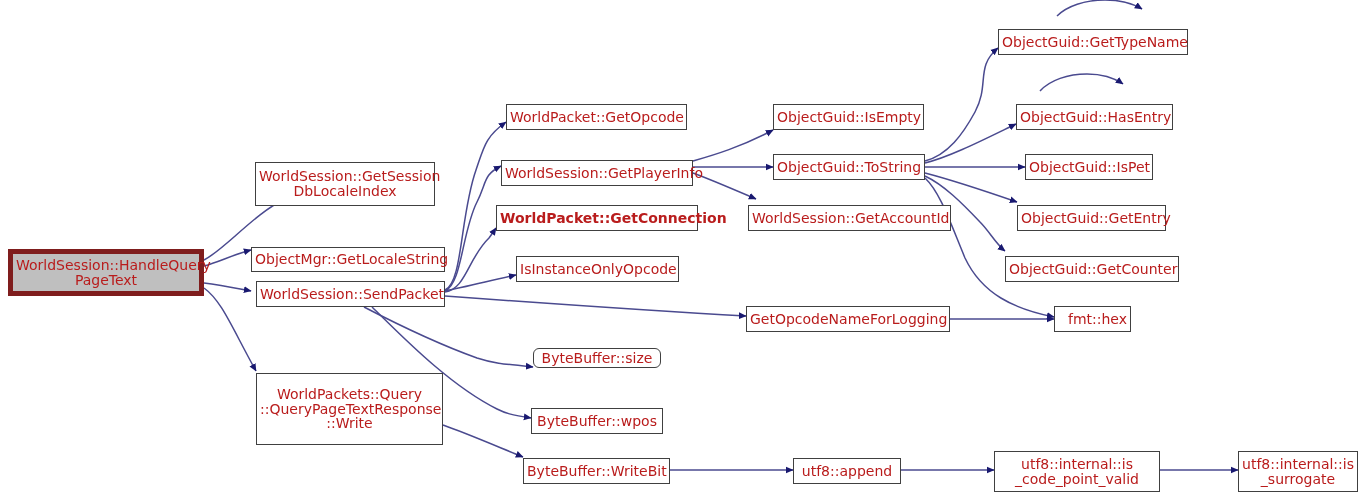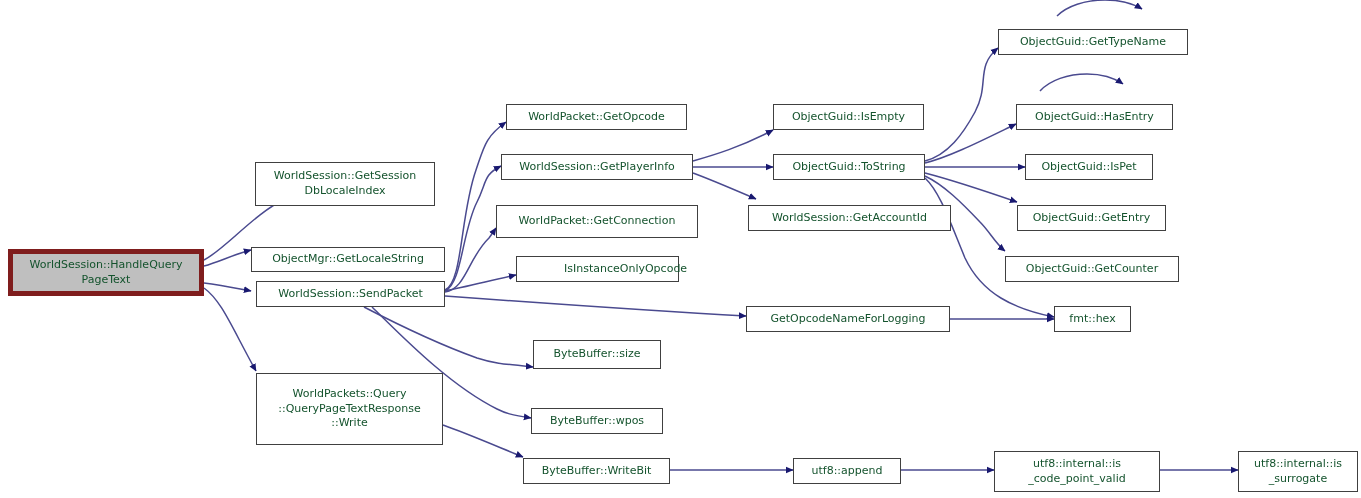--- a/index.html
+++ b/index.html
@@ -20,22 +20,22 @@
     left: 0;
     top: 0;
     width: 1361px;
     height: 498px;
   }
   .gnode {
     position: absolute;
     box-sizing: border-box;
     border: 1px solid #404040;
     background: #ffffff;
-    color: #14532d;
-    font-size: 11px;
+    color: #b91c1c;
+    font-size: 14px;
     line-height: 14.6px;
     display: flex;
     align-items: center;
     justify-content: center;
     text-align: center;
     white-space: pre;
     z-index: 5;
   }
   .gnode.root {
     background: #bfbfbf;
@@ -94,36 +94,36 @@
       <div class="gnode root" style="left: 8px; top: 249px; width: 196px; height: 47px;"><span class="gnode-label">WorldSession::HandleQuery
 PageText</span></div>
       <div class="gnode" style="left: 255px; top: 162px; width: 180px; height: 44px;"><span class="gnode-label">WorldSession::GetSession
 DbLocaleIndex</span></div>
       <div class="gnode" style="left: 251px; top: 247px; width: 194px; height: 25px;"><span class="gnode-label">ObjectMgr::GetLocaleString</span></div>
       <div class="gnode" style="left: 256px; top: 281px; width: 189px; height: 26px;"><span class="gnode-label">WorldSession::SendPacket</span></div>
       <div class="gnode" style="left: 256px; top: 373px; width: 187px; height: 72px;"><span class="gnode-label">WorldPackets::Query
 ::QueryPageTextResponse
 ::Write</span></div>
       <div class="gnode" style="left: 506px; top: 104px; width: 181px; height: 26px;"><span class="gnode-label">WorldPacket::GetOpcode</span></div>
-      <div class="gnode" style="left: 501px; top: 154px; width: 192px; height: 26px;"><span class="gnode-label">WorldSession::GetPlayerInfo</span></div>
-      <div class="gnode" style="left: 496px; top: 205px; width: 202px; height: 33px;"><span class="gnode-label">WorldPacket::GetConnection</span></div>
-      <div class="gnode" style="left: 516px; top: 256px; width: 163px; height: 26px; padding-left: 44px;"><span class="gnode-label">IsInstanceOnlyOpcode</span></div>
-      <div class="gnode" style="left: 533px; top: 340px; width: 128px; height: 29px;"><span class="gnode-label">ByteBuffer::size</span></div>
+      <div class="gnode" style="left: 501px; top: 160px; width: 192px; height: 26px;"><span class="gnode-label">WorldSession::GetPlayerInfo</span></div>
+      <div class="gnode" style="left: 496px; top: 205px; width: 202px; height: 26px; font-weight: bold;"><span class="gnode-label">WorldPacket::GetConnection</span></div>
+      <div class="gnode" style="left: 516px; top: 256px; width: 163px; height: 26px;"><span class="gnode-label">IsInstanceOnlyOpcode</span></div>
+      <div class="gnode" style="left: 533px; top: 348px; width: 128px; height: 20px; border-radius: 6px;"><span class="gnode-label">ByteBuffer::size</span></div>
       <div class="gnode" style="left: 531px; top: 408px; width: 132px; height: 26px;"><span class="gnode-label">ByteBuffer::wpos</span></div>
       <div class="gnode" style="left: 523px; top: 458px; width: 147px; height: 26px;"><span class="gnode-label">ByteBuffer::WriteBit</span></div>
       <div class="gnode" style="left: 773px; top: 104px; width: 151px; height: 26px;"><span class="gnode-label">ObjectGuid::IsEmpty</span></div>
       <div class="gnode" style="left: 773px; top: 154px; width: 152px; height: 26px;"><span class="gnode-label">ObjectGuid::ToString</span></div>
       <div class="gnode" style="left: 748px; top: 205px; width: 203px; height: 26px;"><span class="gnode-label">WorldSession::GetAccountId</span></div>
       <div class="gnode" style="left: 746px; top: 306px; width: 204px; height: 26px;"><span class="gnode-label">GetOpcodeNameForLogging</span></div>
       <div class="gnode" style="left: 793px; top: 458px; width: 108px; height: 26px;"><span class="gnode-label">utf8::append</span></div>
       <div class="gnode" style="left: 998px; top: 29px; width: 190px; height: 26px;"><span class="gnode-label">ObjectGuid::GetTypeName</span></div>
       <div class="gnode" style="left: 1016px; top: 104px; width: 157px; height: 26px;"><span class="gnode-label">ObjectGuid::HasEntry</span></div>
       <div class="gnode" style="left: 1025px; top: 154px; width: 128px; height: 26px; text-align: center;"><span class="gnode-label">ObjectGuid::IsPet</span></div>
       <div class="gnode" style="left: 1017px; top: 205px; width: 149px; height: 26px;"><span class="gnode-label">ObjectGuid::GetEntry</span></div>
       <div class="gnode" style="left: 1005px; top: 256px; width: 174px; height: 26px;"><span class="gnode-label">ObjectGuid::GetCounter</span></div>
-      <div class="gnode" style="left: 1054px; top: 306px; width: 77px; height: 26px;"><span class="gnode-label">fmt::hex</span></div>
+      <div class="gnode" style="left: 1054px; top: 306px; width: 77px; height: 26px; text-align: right;"><span class="gnode-label">fmt::hex</span></div>
       <div class="gnode" style="left: 994px; top: 451px; width: 166px; height: 41px;"><span class="gnode-label">utf8::internal::is
 _code_point_valid</span></div>
       <div class="gnode" style="left: 1238px; top: 451px; width: 120px; height: 41px;"><span class="gnode-label">utf8::internal::is
 _surrogate</span></div>
     </div>
 
 </div>
 
 </body></html>

